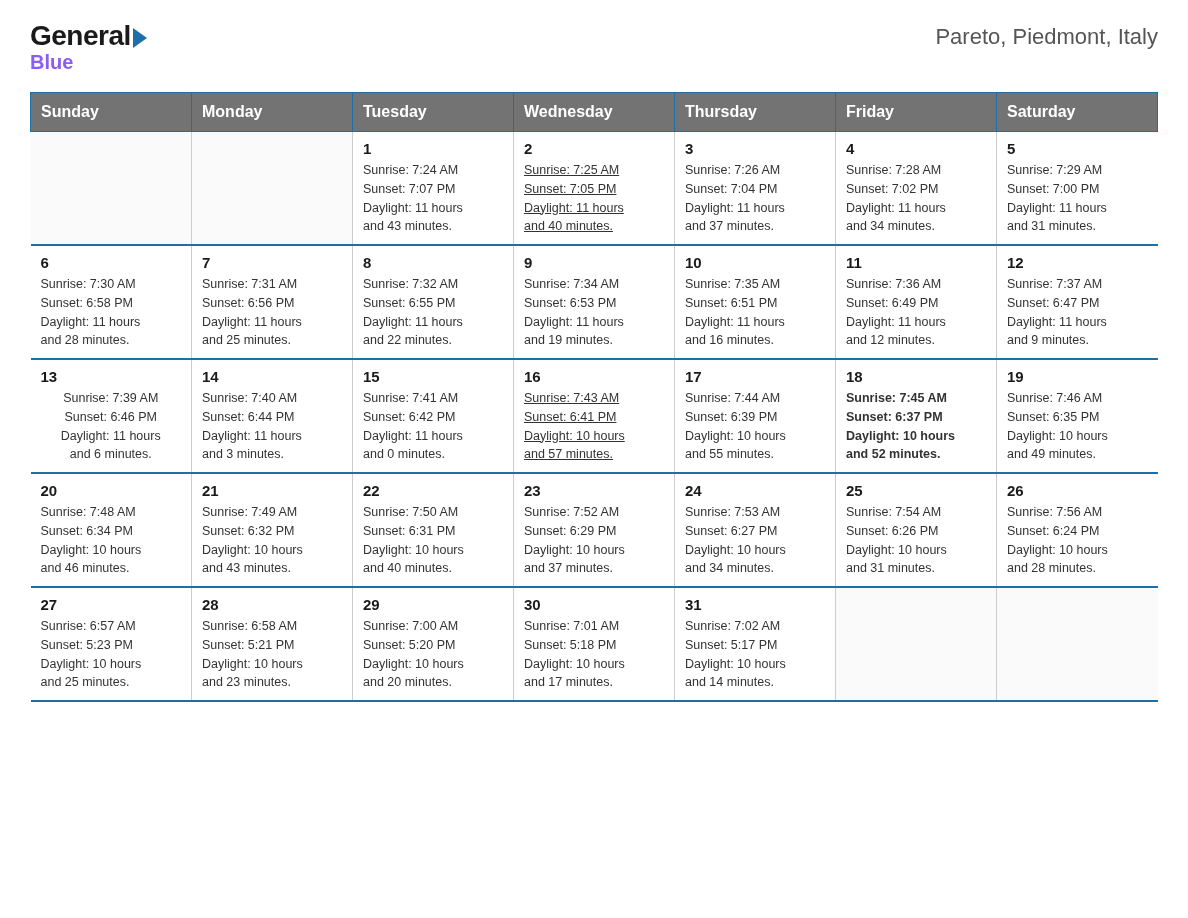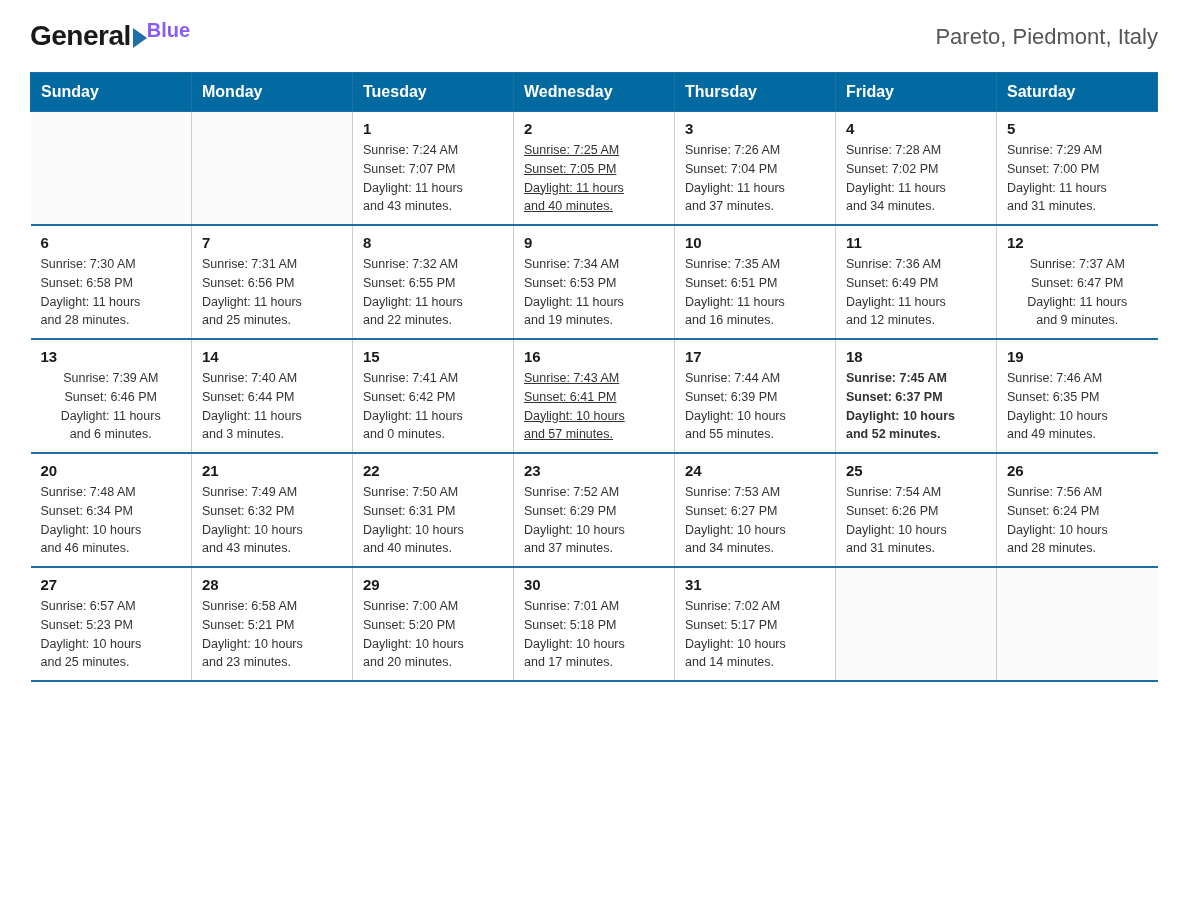--- a/index.html
+++ b/index.html
@@ -11,21 +11,21 @@
       padding: 20px 30px;
     }
     .header {
       display: flex;
       justify-content: space-between;
       align-items: flex-start;
       margin-bottom: 20px;
     }
     .logo {
       display: flex;
-      flex-direction: row;
+      flex-direction: column;
       align-items: flex-start;
     }
     .logo-top {
       display: flex;
       align-items: center;
     }
     .logo-general {
       font-size: 28px;
       font-weight: bold;
       color: #1a1a1a;
@@ -60,21 +60,21 @@
       font-size: 22px;
       color: #555;
       margin-top: 4px;
     }
     table {
       width: 100%;
       border-collapse: collapse;
       table-layout: fixed;
     }
     thead th {
-      background-color: #0369a1;
+      background-color: #737373;
       color: #fff;
       font-size: 16px;
       font-weight: 600;
       padding: 10px 10px;
       text-align: left;
       border: 1px solid #1e6fa8;
     }
     tbody tr {
       border-bottom: 2px solid #1e6fa8;
     }
@@ -211,21 +211,21 @@
         </td>
         <td>
           <span class="day-number">11</span>
           <div class="day-info" style="white-space: pre-line;">Sunrise: 7:36 AM
 Sunset: 6:49 PM
 Daylight: 11 hours
 and 12 minutes.</div>
         </td>
         <td>
           <span class="day-number">12</span>
-          <div class="day-info" style="white-space: pre-line; text-align: center;">Sunrise: 7:37 AM
+          <div class="day-info" style="white-space: pre-line;">Sunrise: 7:37 AM
 Sunset: 6:47 PM
 Daylight: 11 hours
 and 9 minutes.</div>
         </td>
       </tr>
       <tr>
         <td>
           <span class="day-number">13</span>
           <div class="day-info" style="white-space: pre-line; text-align: center;">Sunrise: 7:39 AM
 Sunset: 6:46 PM

